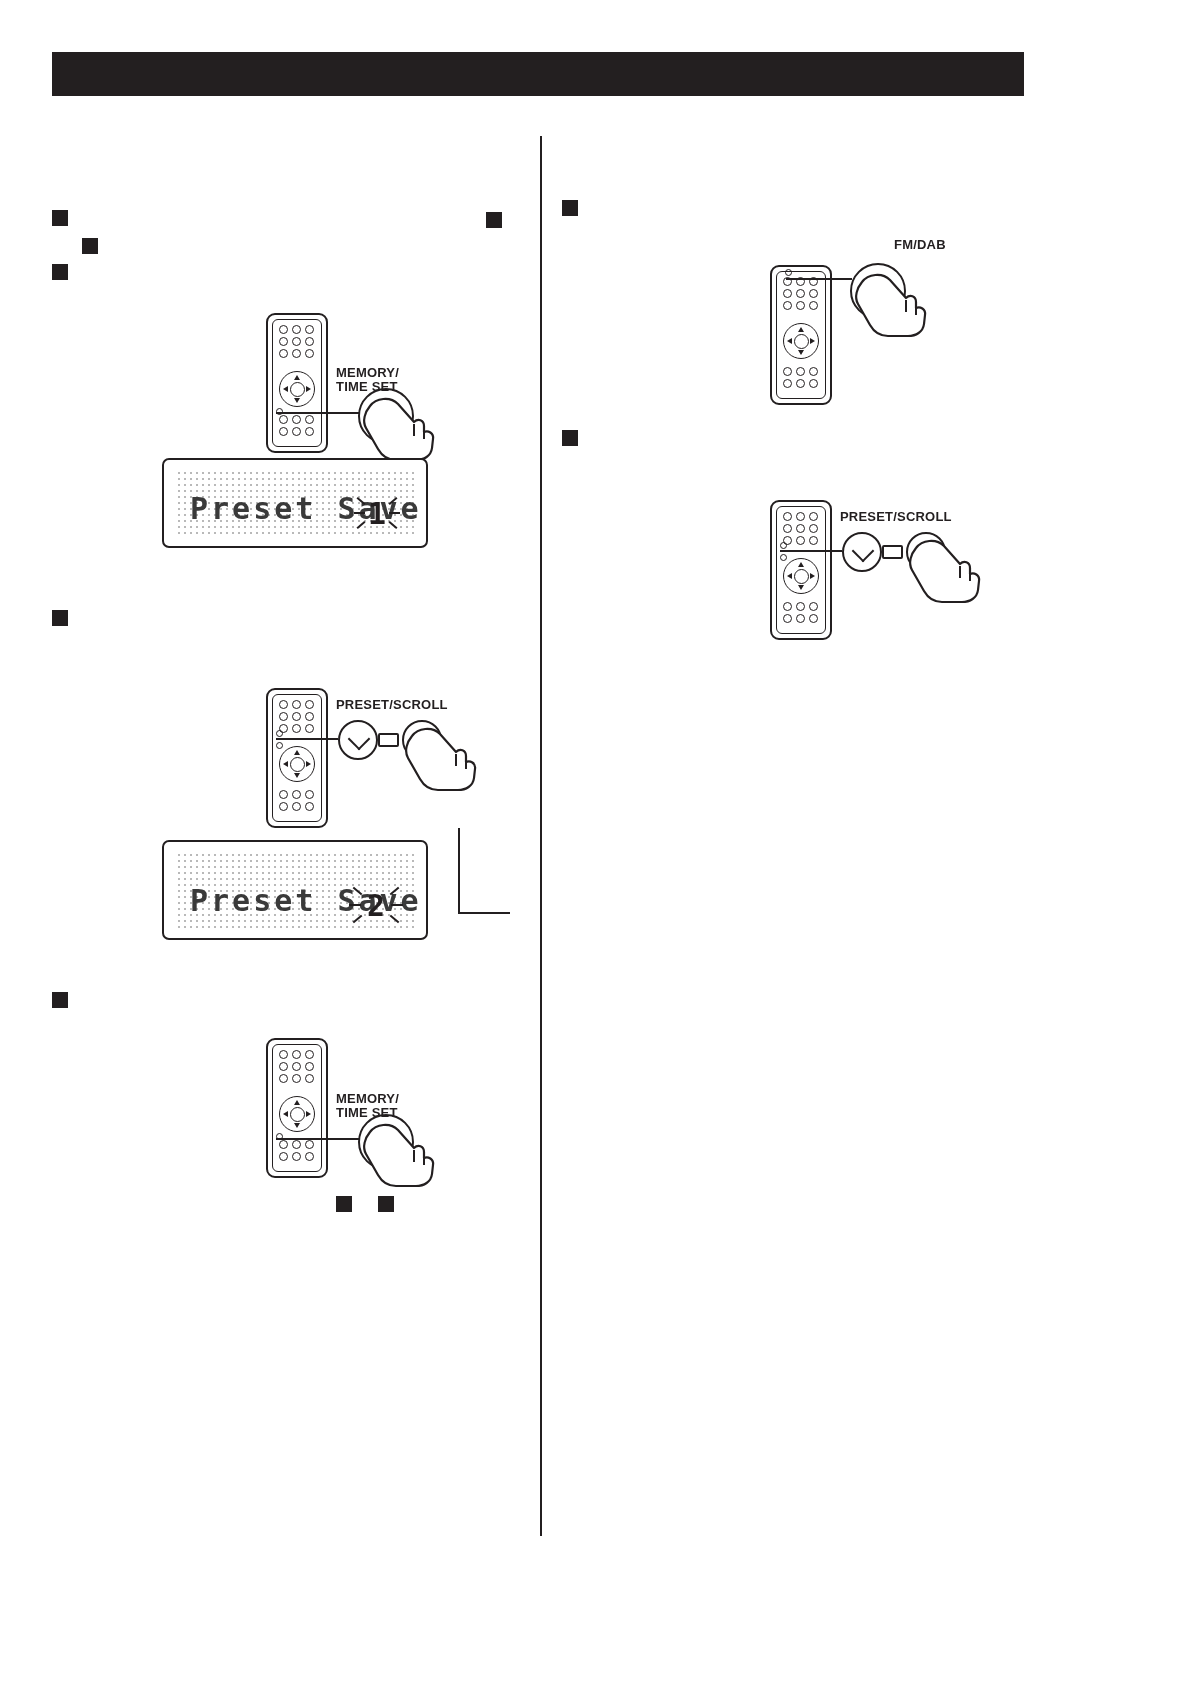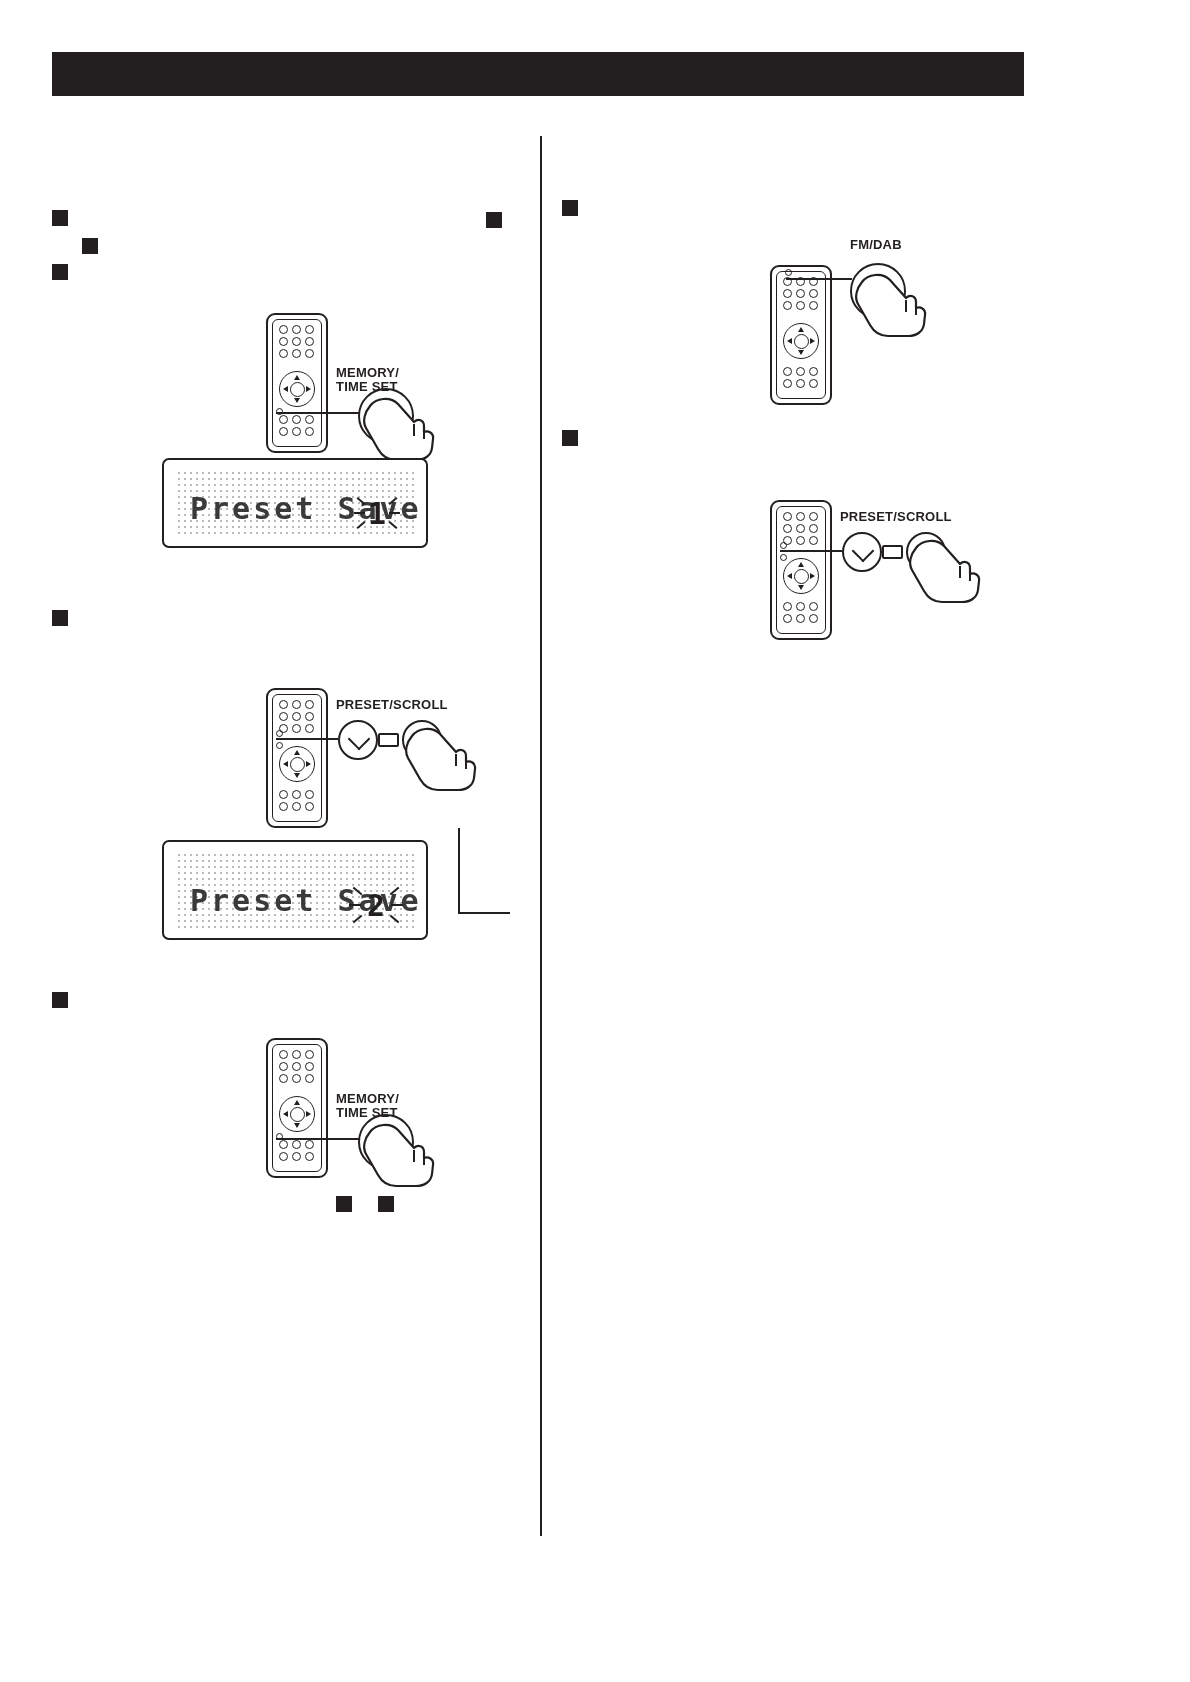--- a/index.html
+++ b/index.html
@@ -383,21 +383,21 @@
         <i></i>
         <i></i>
         <i></i>
         <i></i>
         <i></i>
     </div>
     <div class="side-dot" style="left:13px; top:2px;"></div>
   </div>
   <div class="lead-line" style="left:786px; top:278px; width:66px;"></div>
   <div class="round-btn" style="left:850px; top:263px;"></div>
-  <div class="label" style="left:850px; top:238px;">FM/DAB</div>
+  <div class="label" style="left:894px; top:238px;">FM/DAB</div>
   <svg class="hand" style="left:854px; top:268px;" width="80" height="70" viewBox="0 0 80 70">
     <path d="M8 14 C14 6, 28 4, 36 12 L52 30 C56 26, 62 28, 62 34 L62 40 C66 38, 72 41, 71 47 L70 56 C69 64, 62 68, 54 68 L34 68 C26 68, 20 64, 16 57 L4 36 C0 29, 3 20, 8 14 Z" fill="#ffffff" stroke="#231f20" stroke-width="2.2" stroke-linejoin="round"></path>
     <path d="M52 32 L52 44 M62 36 L62 47" fill="none" stroke="#231f20" stroke-width="2"></path>
   </svg>
 
   <div class="bullet" style="left:562px; top:430px;"></div>
 
   <div class="remote" style="left:770px; top:500px;">
     <div class="inner"></div>
     <div class="btn-grid" style="left:11px; top:10px;">

